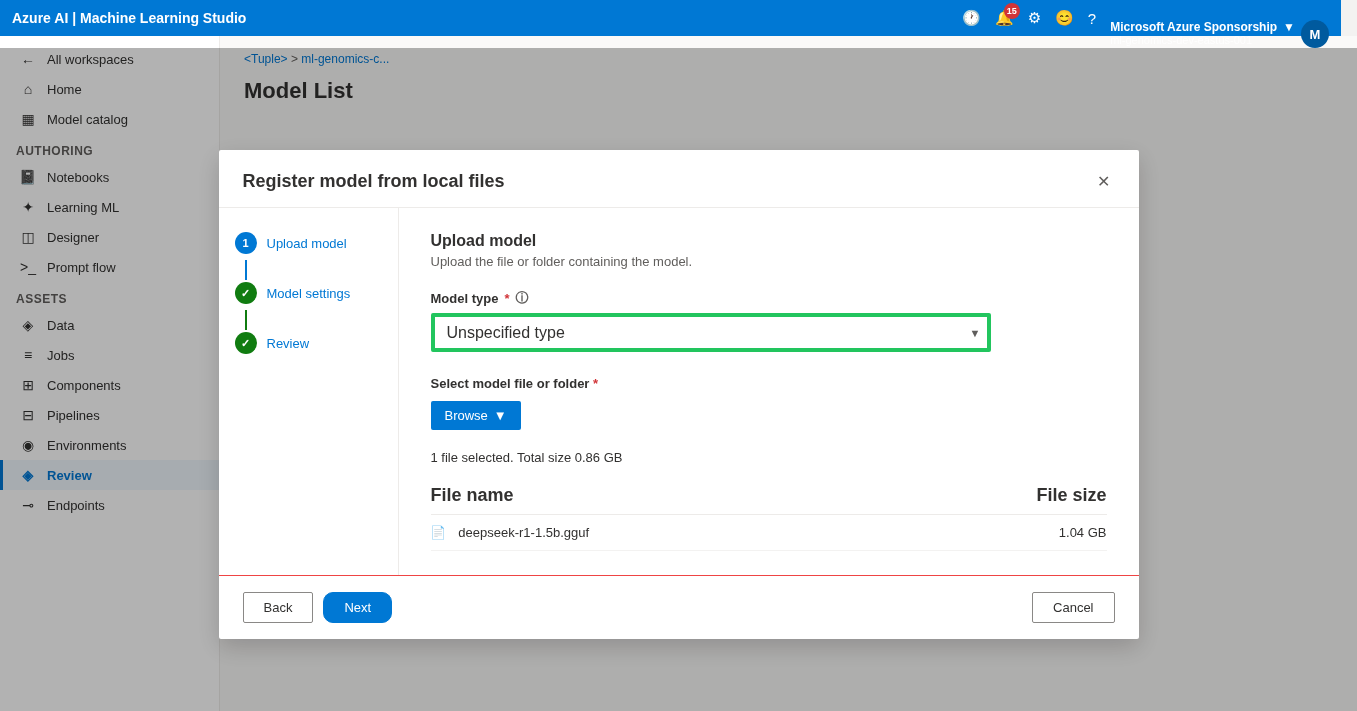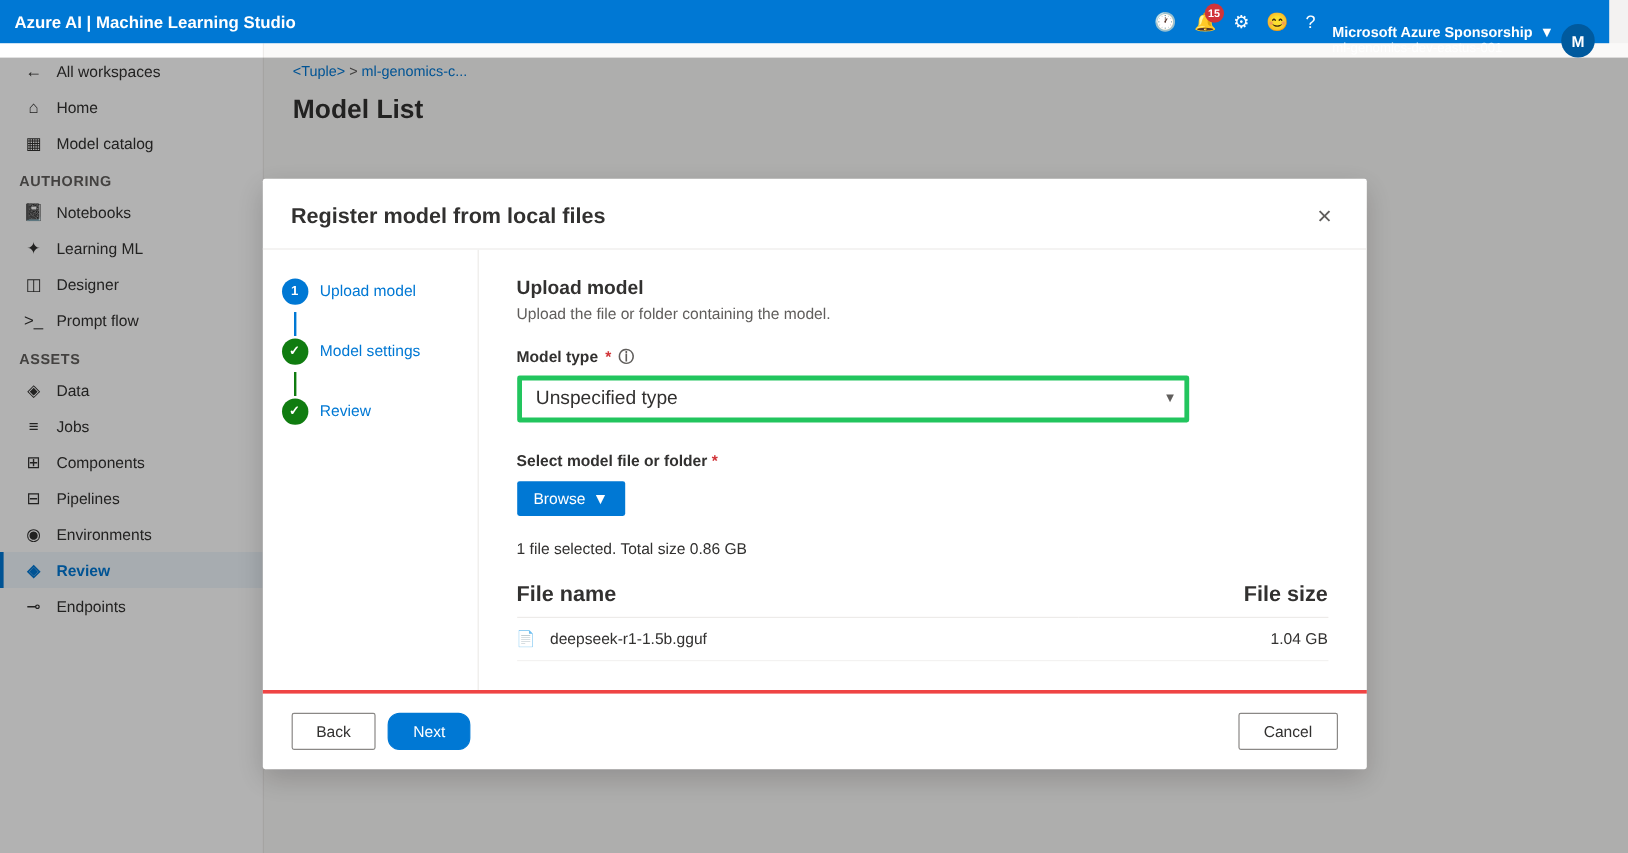--- a/index.html
+++ b/index.html
@@ -193,21 +193,21 @@
       text-align: left; font-size: 18px; font-weight: 600;
       color: #323130; padding: 8px 0; border-bottom: 1px solid #edebe9;
     }
     .file-table td { padding: 10px 0; font-size: 13px; color: #323130; border-bottom: 1px solid #f3f2f1; }
     .file-table .file-size-col { text-align: right; }
     .file-icon { margin-right: 8px; color: #605e5c; }
 
     
     .modal-footer {
       padding: 16px 24px;
-      border-top: 3px solid #ef4444;
+      border-top: 1px solid #ef4444;
       display: flex;
       justify-content: space-between;
       align-items: center;
     }
     .footer-left { display: flex; gap: 10px; }
     .btn {
       padding: 7px 20px; border-radius: 2px;
       font-size: 13px; cursor: pointer; font-weight: 500;
       border: 1px solid #8a8886; background: white; color: #323130;
     }

